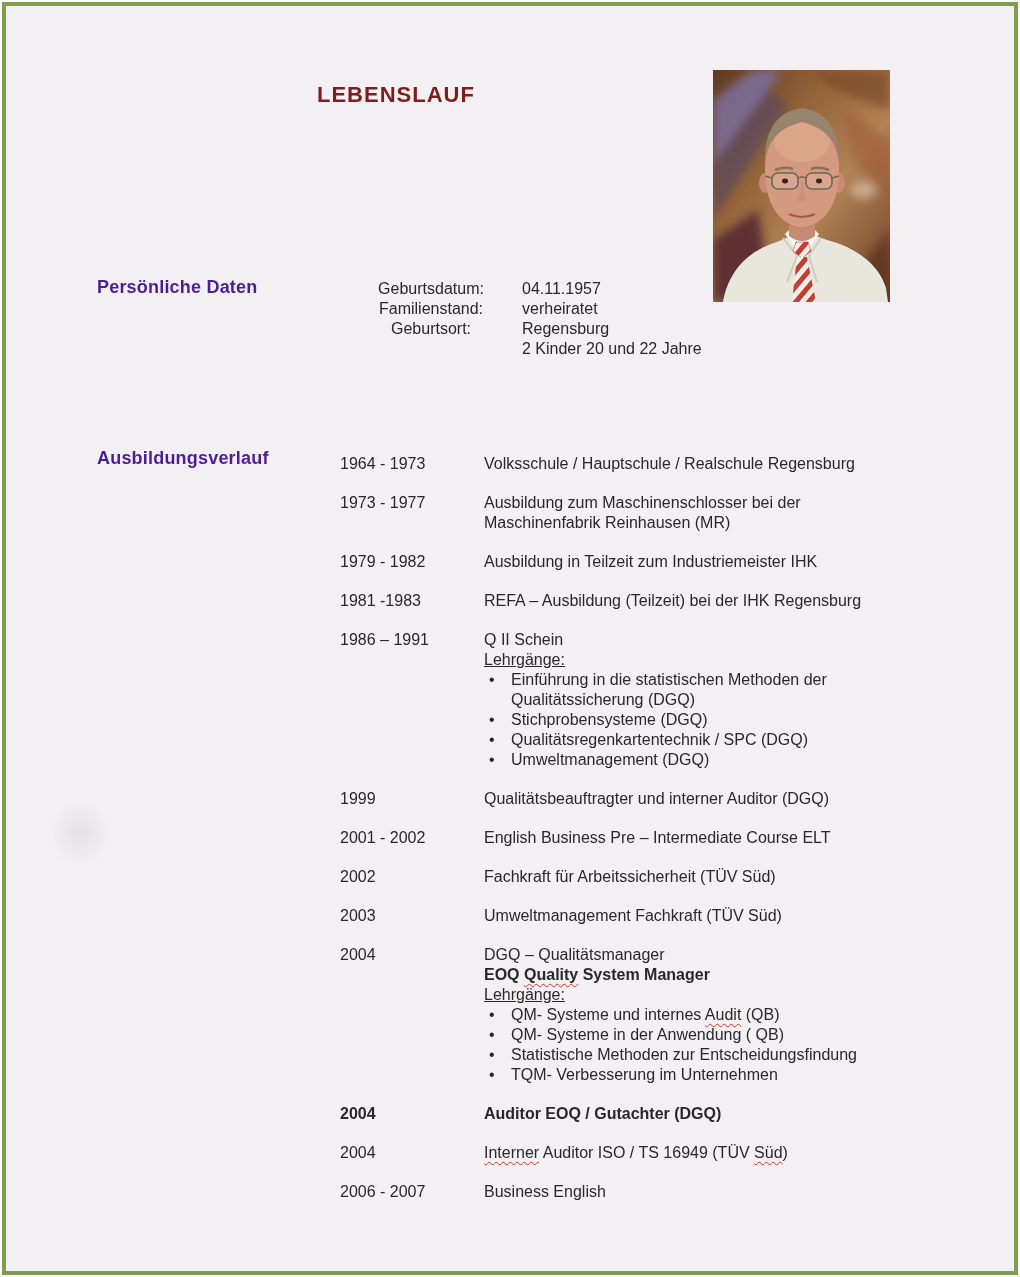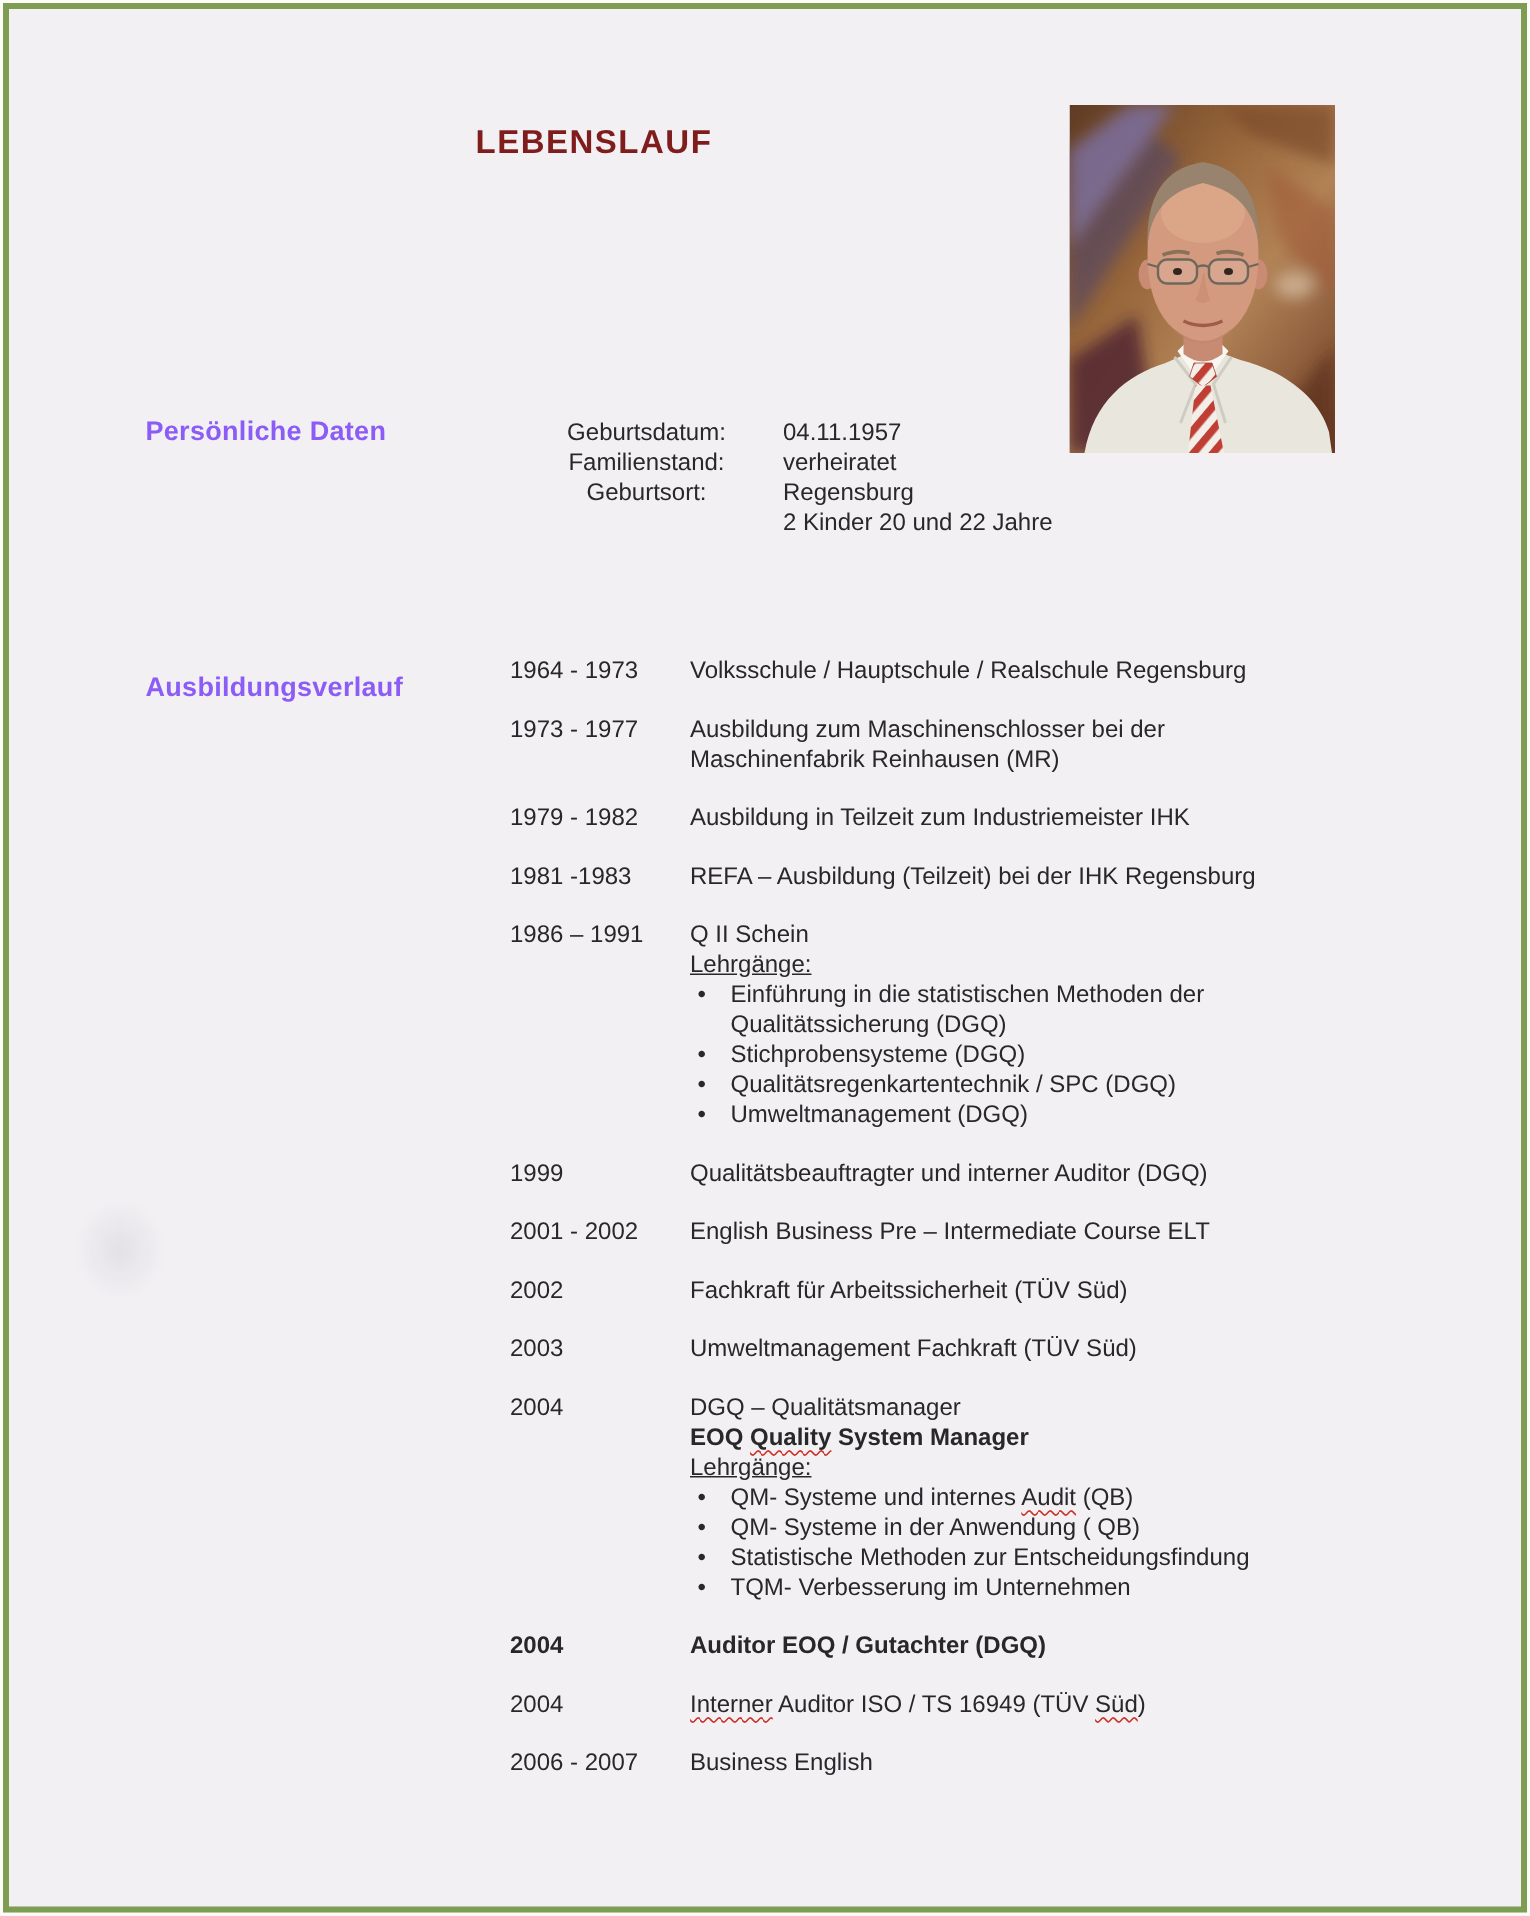--- a/index.html
+++ b/index.html
@@ -20,38 +20,38 @@
     position:absolute; left:317px; top:82px;
     font-size:22px; font-weight:bold; letter-spacing:1px;
     color:#7f1d1d;
   }
   .photo {
     position:absolute; left:713px; top:70px; width:177px; height:232px;
   }
   .photo svg { display:block; width:177px; height:232px; }
   .section-heading {
     position:absolute; left:97px;
-    font-size:18px; font-weight:bold; color:#8b5cf6;
+    font-size:18px; font-weight:bold; color:#4c1d95;
     letter-spacing:0.2px;
   }
   .heading-personal { top:277px; }
   .heading-education { top:448px; }
   .personal-block {
     position:absolute; left:340px; top:279px;
     font-size:16px; line-height:20px; width:400px;text-align:center;
   }
   .prow { display:flex; }
   .plabel { width:182px; flex:none; }
   .education-block {
-    position:absolute; left:340px; top:438px; width:620px;
+    position:absolute; left:340px; top:454px; width:620px;
     font-size:16px; line-height:20px;
   }
   .erow { display:flex; margin-bottom:19px; }
   .eyear { width:120px; flex:none; }
-  .edesc { flex:1; }
+  .edesc { flex:1;margin-left:24px; }
   .bullet { display:flex; }
   .bmark { flex:none; width:27px; padding-left:5px; box-sizing:border-box; }
   .btext { flex:1; }
   .ul { text-decoration:underline; }
   .b { font-weight:bold; }
   .wavy {
     text-decoration-line:underline;
     text-decoration-style:wavy;
     text-decoration-color:#cc3127;
     text-decoration-thickness:1px;

